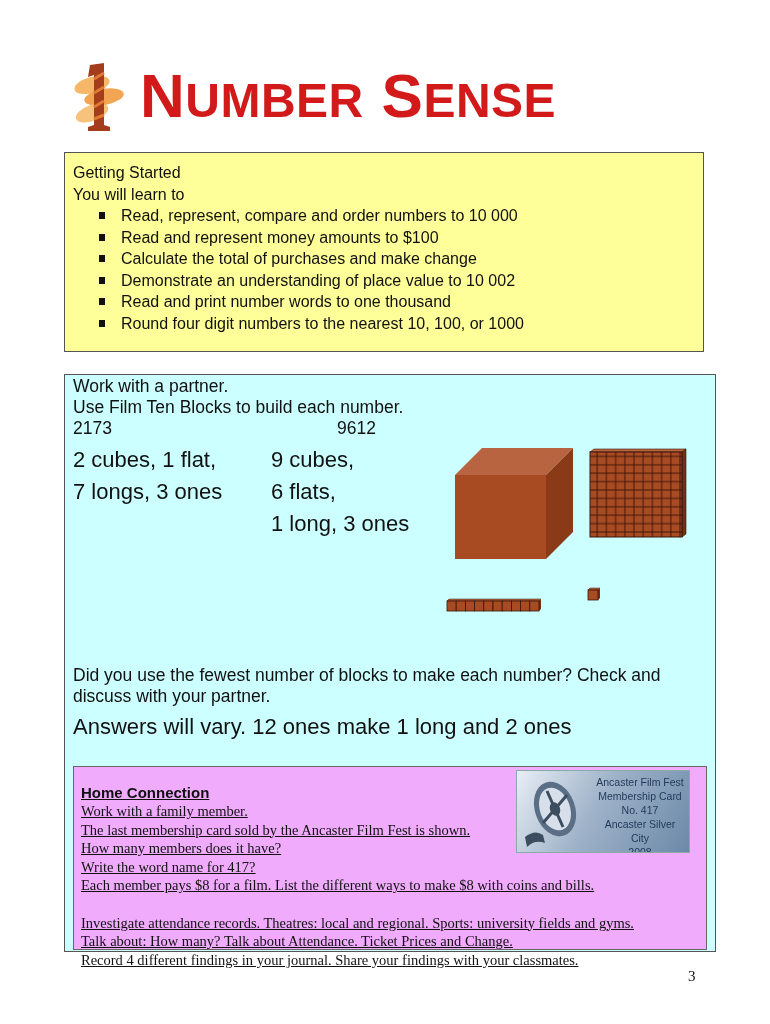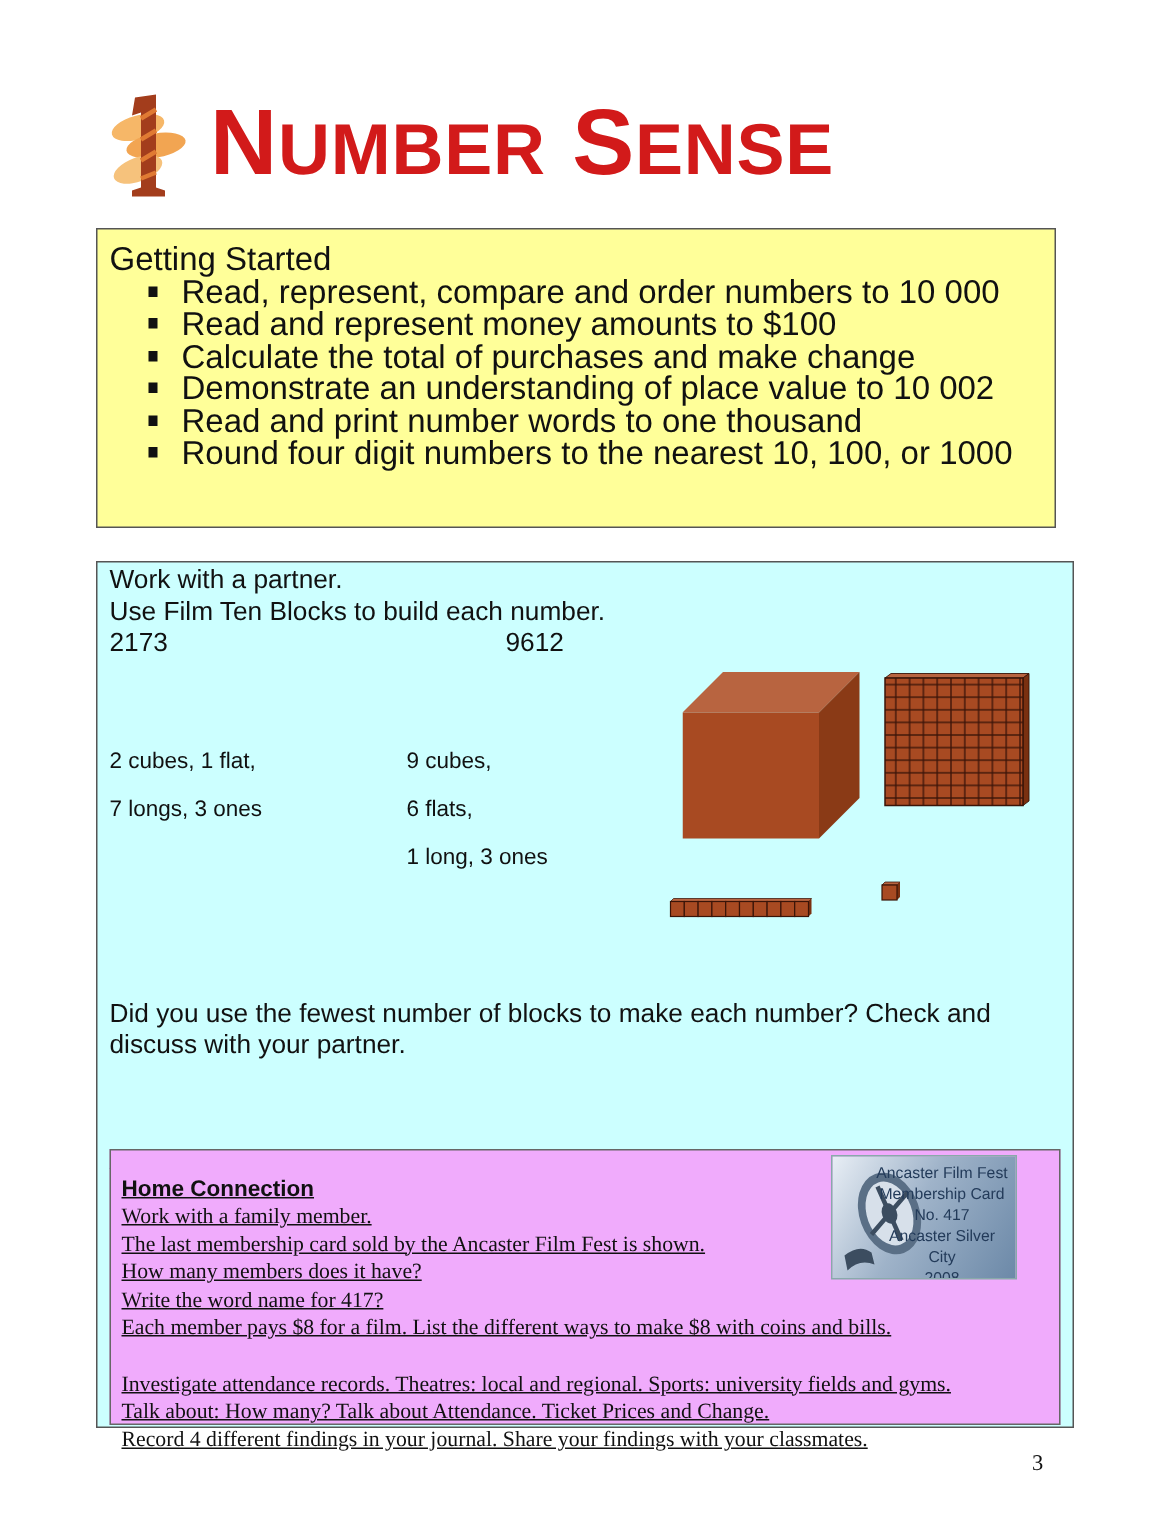--- a/index.html
+++ b/index.html
@@ -12,44 +12,44 @@
   .title {
     color: #d21a1a; font-family: "Liberation Sans", sans-serif; font-size: 62px;
     letter-spacing: 0.5px; line-height: 1; font-variant: small-caps; text-transform: none;
   }
   .title .cap { font-size: 62px; }
   .title .sc { font-size: 48px; }
 
   .box-yellow {
     position: absolute; left: 64px; top: 152px; width: 640px; height: 200px;
     background: #ffff99; border: 1px solid #555; box-sizing: border-box;
-    padding: 9px 8px; font-size: 22px; line-height: 21.5px;
+    padding: 9px 8px; font-size: 16px; line-height: 21.5px;
   }
   .box-yellow ul { list-style: none; margin: 0; padding: 0 0 0 22px; }
   .box-yellow li { position: relative; padding-left: 26px; }
   .box-yellow li::before {
     content: ""; position: absolute; left: 4px; top: 7px; width: 6px; height: 7px; background: #111;
   }
 
   .box-cyan {
     position: absolute; left: 64px; top: 374px; width: 652px; height: 578px;
     background: #ccffff; border: 1px solid #555; box-sizing: border-box;
   }
   .cyan-text { position: absolute; left: 8px; font-size: 17.5px; line-height: 21px; }
-  .big { font-size: 15px; line-height: 32px; margin-top: 48px; }
+  .big { font-size: 22px; line-height: 32px; }
   .blk { position: absolute; }
 
   .box-orange {
     position: absolute; left: 8px; top: 391px; width: 634px; height: 184px;
     background: #f0abfc; border: 1px solid #666; box-sizing: border-box;
     padding: 17px 7px; font-family: "Liberation Serif", serif; font-size: 14.5px; line-height: 18.6px; text-decoration: underline;
   }
   .hc-title { font-family: "Liberation Sans", sans-serif; font-weight: bold; font-size: 15px; line-height: 18px; }
   .card {
-    position: absolute; right: 28px; top: 3px; width: 124px; height: 83px;
+    position: absolute; right: 16px; top: 3px; width: 174px; height: 83px;
     background: linear-gradient(120deg, #e8eef5 0%, #9fb3c9 45%, #6c89a8 100%);
     border: 1px solid #8aa; box-sizing: border-box; overflow: hidden;
   }
   .card-text {
     position: absolute; right: 4px; top: 4px; width: 90px; text-align: center;
     font-family: "Liberation Sans", sans-serif; font-size: 10.5px; line-height: 14px; color: #233b5a;
   }
   .page-num { position: absolute; left: 688px; top: 968px; font-family: "Liberation Serif", serif; font-size: 15px; }
 </style>
 </head>
@@ -64,20 +64,21 @@
     <path d="M24 20 L34 14 M24 34 L34 28 M24 48 L34 42 M24 60 L34 56" stroke="#e07a33" stroke-width="3"></path>
   </svg>
   <div class="title">
     <span class="cap">N</span><span class="sc">UMBER</span>
     <span class="cap">S</span><span class="sc">ENSE</span>
   </div>
 </div>
 
 <div class="box-yellow">
   <div>Getting Started</div>
+  <div>You will learn to</div>
   <ul>
     <li>Read, represent, compare and order numbers to 10 000</li>
     <li>Read and represent money amounts to $100</li>
     <li>Calculate the total of purchases and make change</li>
     <li>Demonstrate an understanding of place value to 10 002</li>
     <li>Read and print number words to one thousand</li>
     <li>Round four digit numbers to the nearest 10, 100, or 1000</li>
   </ul>
 </div>
 

